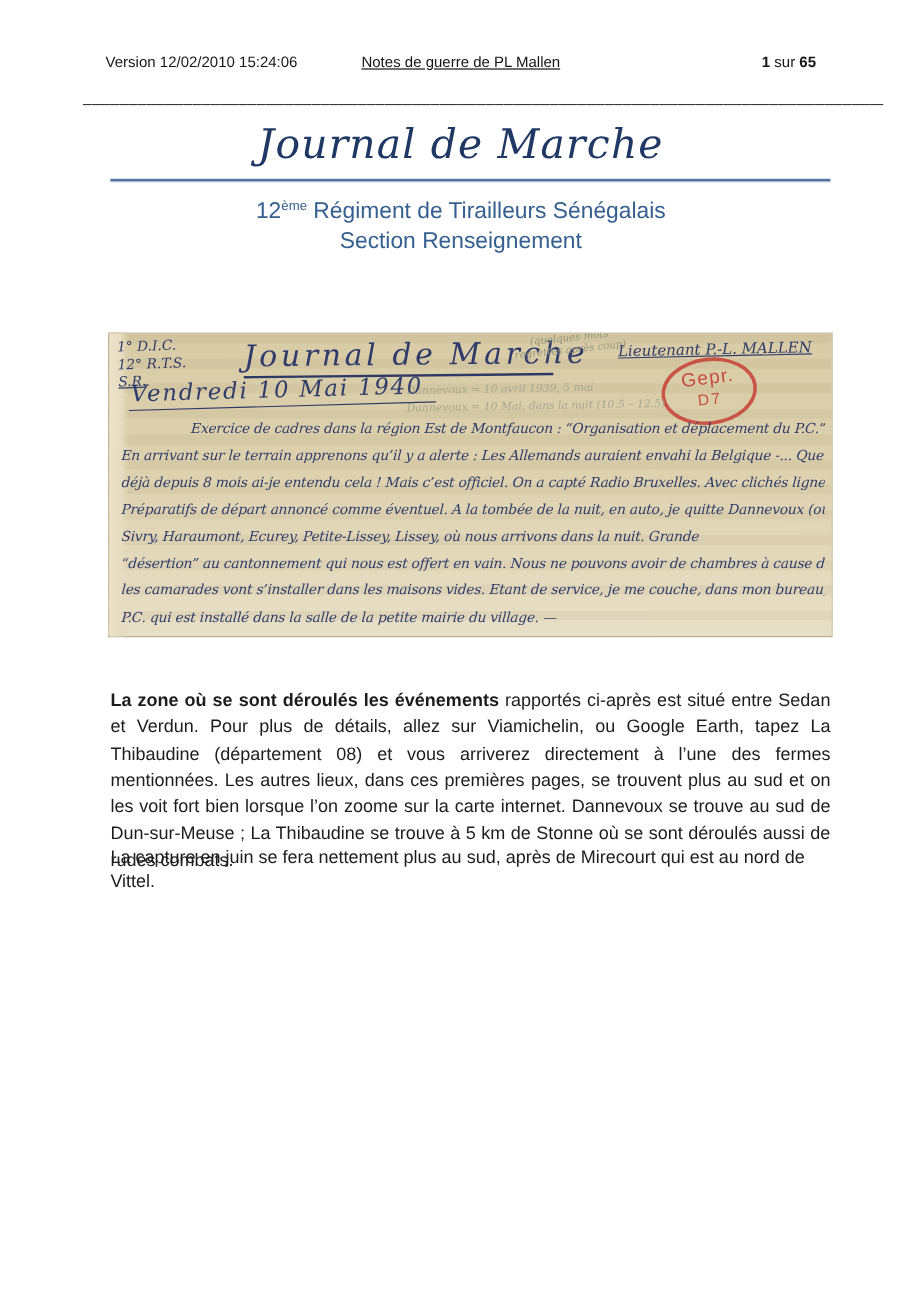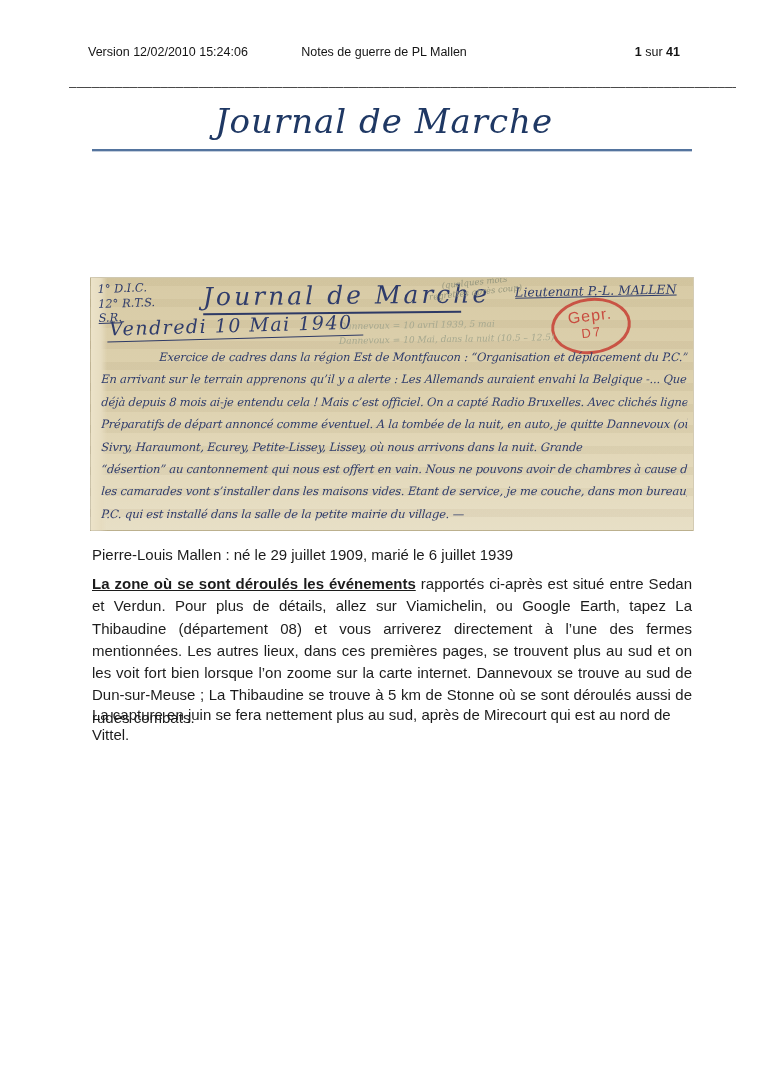--- a/index.html
+++ b/index.html
@@ -6,21 +6,21 @@
   .page{
     position:relative;width:768px;height:1086px;background:#ffffff;
     font-family:"Liberation Sans",sans-serif;color:#1c1c1c;overflow:hidden;
   }
   
   .hdr{
     position:absolute;top:45px;left:88px;width:592px;
     display:flex;align-items:baseline;font-size:12.5px;color:#151515;
   }
   .hdr .hl{flex:1;text-align:left;}
-  .hdr .hc{flex:0 0 auto;text-align:right;}
+  .hdr .hc{flex:0 0 auto;text-align:right;text-decoration:underline;}
   .hdr .hr{flex:1;text-align:right;}
   .hdr b{font-weight:bold;}
   .divider{
     position:absolute;top:71px;left:69px;width:667px;height:26px;
     overflow:hidden;white-space:nowrap;font-size:13px;line-height:20px;
     color:#1a1a1a;letter-spacing:.4px;
   }
   
   .script-title{
     position:absolute;top:99px;left:0;width:768px;text-align:center;
@@ -86,41 +86,43 @@
     height:22.4px;white-space:nowrap;overflow:hidden;
     font-size:11.5px;letter-spacing:-.2px;transform:skewX(-4deg);
   }
   .ms-line.indent{padding-left:58px;}
   
   .bio{position:absolute;top:545px;left:92px;width:600px;font-size:15px;line-height:20px;}
   .para1{
     position:absolute;top:573px;left:92px;width:600px;margin:0;
     font-size:15px;line-height:22.3px;text-align:justify;
   }
-  .para1 b{font-weight:bold;text-decoration:underline;}
+  .para1 b{font-weight:bold;}
   .para1 .u{}
   .para2{position:absolute;top:705px;left:92px;width:600px;margin:0;font-size:15px;line-height:20px;}
 </style>
 </head>
 <body>
 
 <div class="page">
 
   <div class="hdr">
     <span class="hl">Version 12/02/2010 15:24:06</span>
     <span class="hc">Notes de guerre de PL Mallen</span>
-    <span class="hr"><b>1</b><span> sur </span><b>41</b></span>
+    <span class="hr"><b>1</b><span> sur </span><b>65</b></span>
   </div>
 
   <div class="divider">____________________________________________________________________________________________________</div>
 
   <div class="script-title">Journal de Marche</div>
   <div class="blue-rule"></div>
 
   <div class="subtitle">
+    <div><span>12</span><sup>ème</sup><span> Régiment de Tirailleurs Sénégalais</span></div>
+    <div><span>Section Renseignement</span></div>
   </div>
 
   <div class="manuscript">
     <div class="ms-unit">
       <div>1° D.I.C.</div>
       <div>12° R.T.S.</div>
       <div class="u3">S.R.</div>
     </div>
     <div class="ms-title">Journal de Marche</div>
     <div class="ms-pencil-note">(quelques mots regrettés après coup)</div>
@@ -137,19 +139,18 @@
       <div class="ms-line">En arrivant sur le terrain apprenons qu’il y a alerte : Les Allemands auraient envahi la Belgique -... Que de fois</div>
       <div class="ms-line">déjà depuis 8 mois ai-je entendu cela ! Mais c’est officiel. On a capté Radio Bruxelles. Avec clichés lignes téléphoniques et l’ouverture</div>
       <div class="ms-line">Préparatifs de départ annoncé comme éventuel. A la tombée de la nuit, en auto, je quitte Dannevoux (où nous sommes depuis 6 mois).</div>
       <div class="ms-line">Sivry, Haraumont, Ecurey, Petite-Lissey, Lissey, où nous arrivons dans la nuit. Grande</div>
       <div class="ms-line">“désertion” au cantonnement qui nous est offert en vain. Nous ne pouvons avoir de chambres à cause des réfugiés belges qui s’y installent. Heureusement</div>
       <div class="ms-line">les camarades vont s’installer dans les maisons vides. Etant de service, je me couche, dans mon bureau, au</div>
       <div class="ms-line">P.C. qui est installé dans la salle de la petite mairie du village. —</div>
     </div>
   </div>
 
-  <div class="bio">Pierre-Louis Mallen : né le 29 juillet 1909, marié le 6 juillet 1939</div>
 
   <p class="para1"><b>La zone où se sont déroulés les événements</b><span> rapportés ci-après est situé entre Sedan et Verdun. Pour plus de détails, allez sur Viamichelin, ou Google Earth, tapez La Thibaudine (département 08) et vous arriverez directement à l’une des fermes mentionnées. Les autres lieux, dans ces </span><span class="u">premières</span><span> pages, se trouvent plus au sud et on les voit fort bien lorsque l’on zoome sur la carte internet. Dannevoux se trouve au sud de Dun-sur-Meuse ; La Thibaudine se trouve à 5 km de Stonne où se sont déroulés aussi de rudes combats.</span></p>
 
   <p class="para2">La capture en juin se fera nettement plus au sud,  après de Mirecourt qui est au nord de Vittel.</p>
 
 </div>
 
 </body></html>

